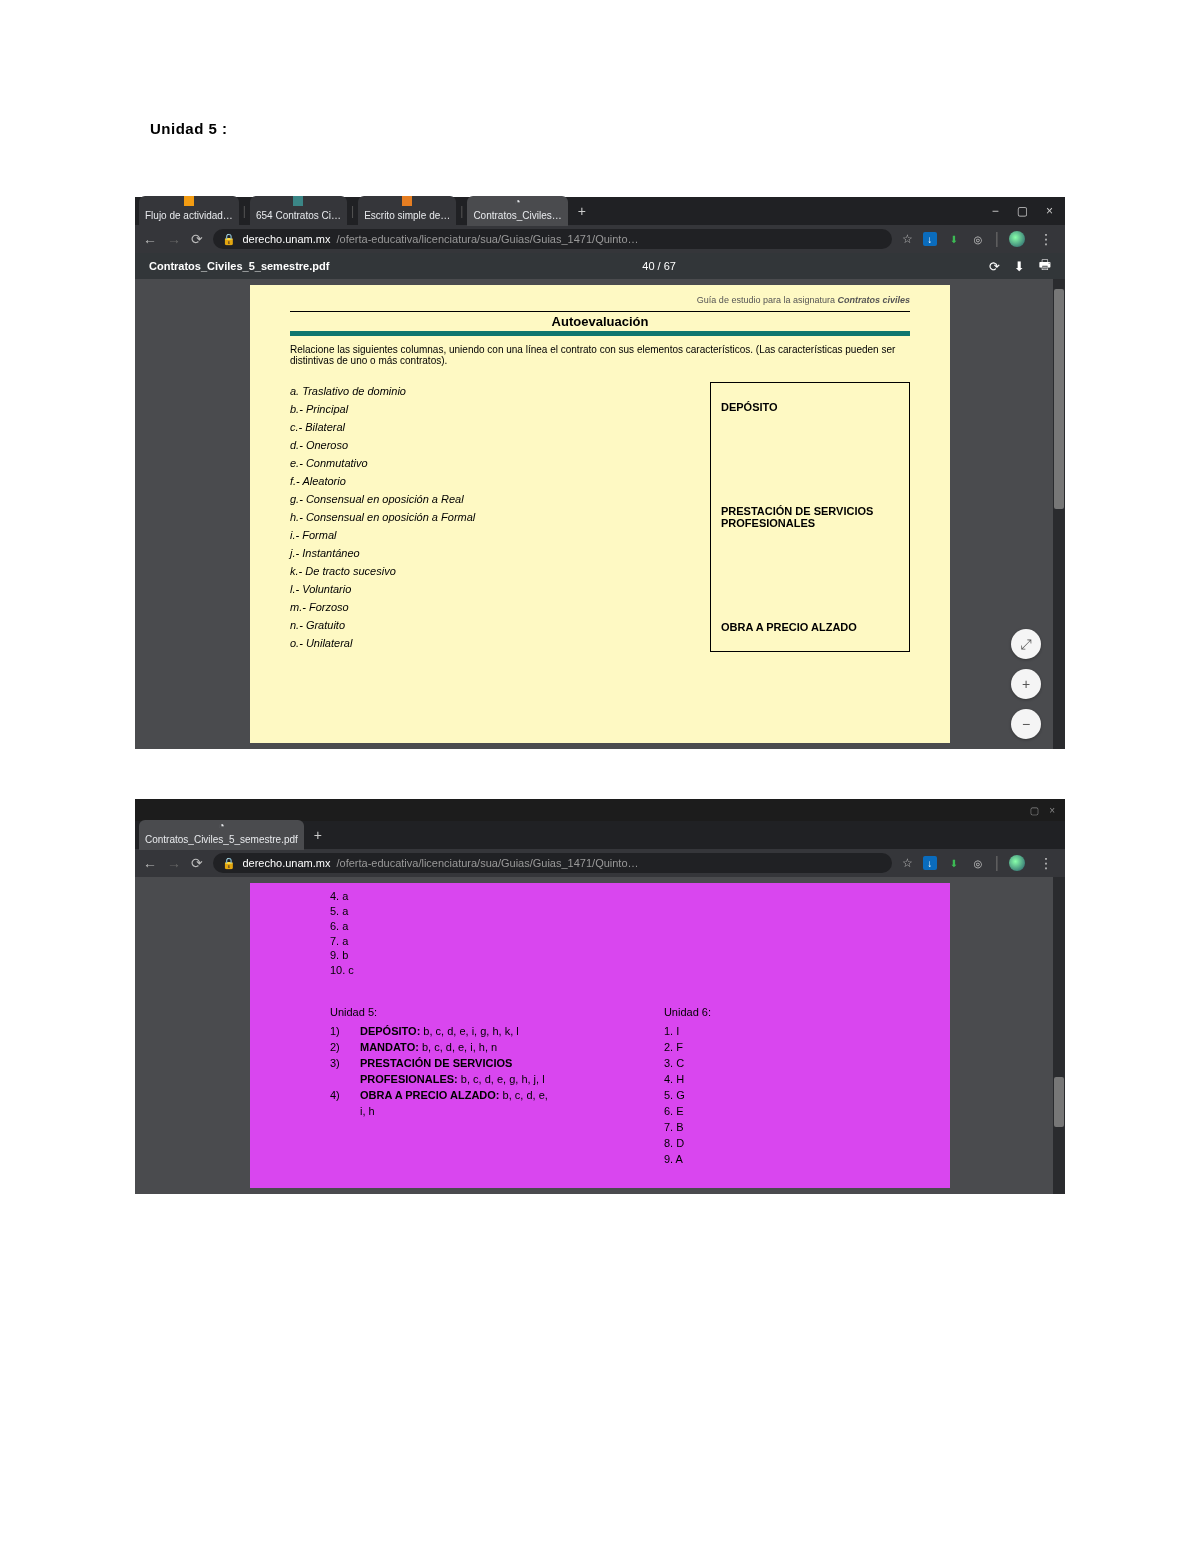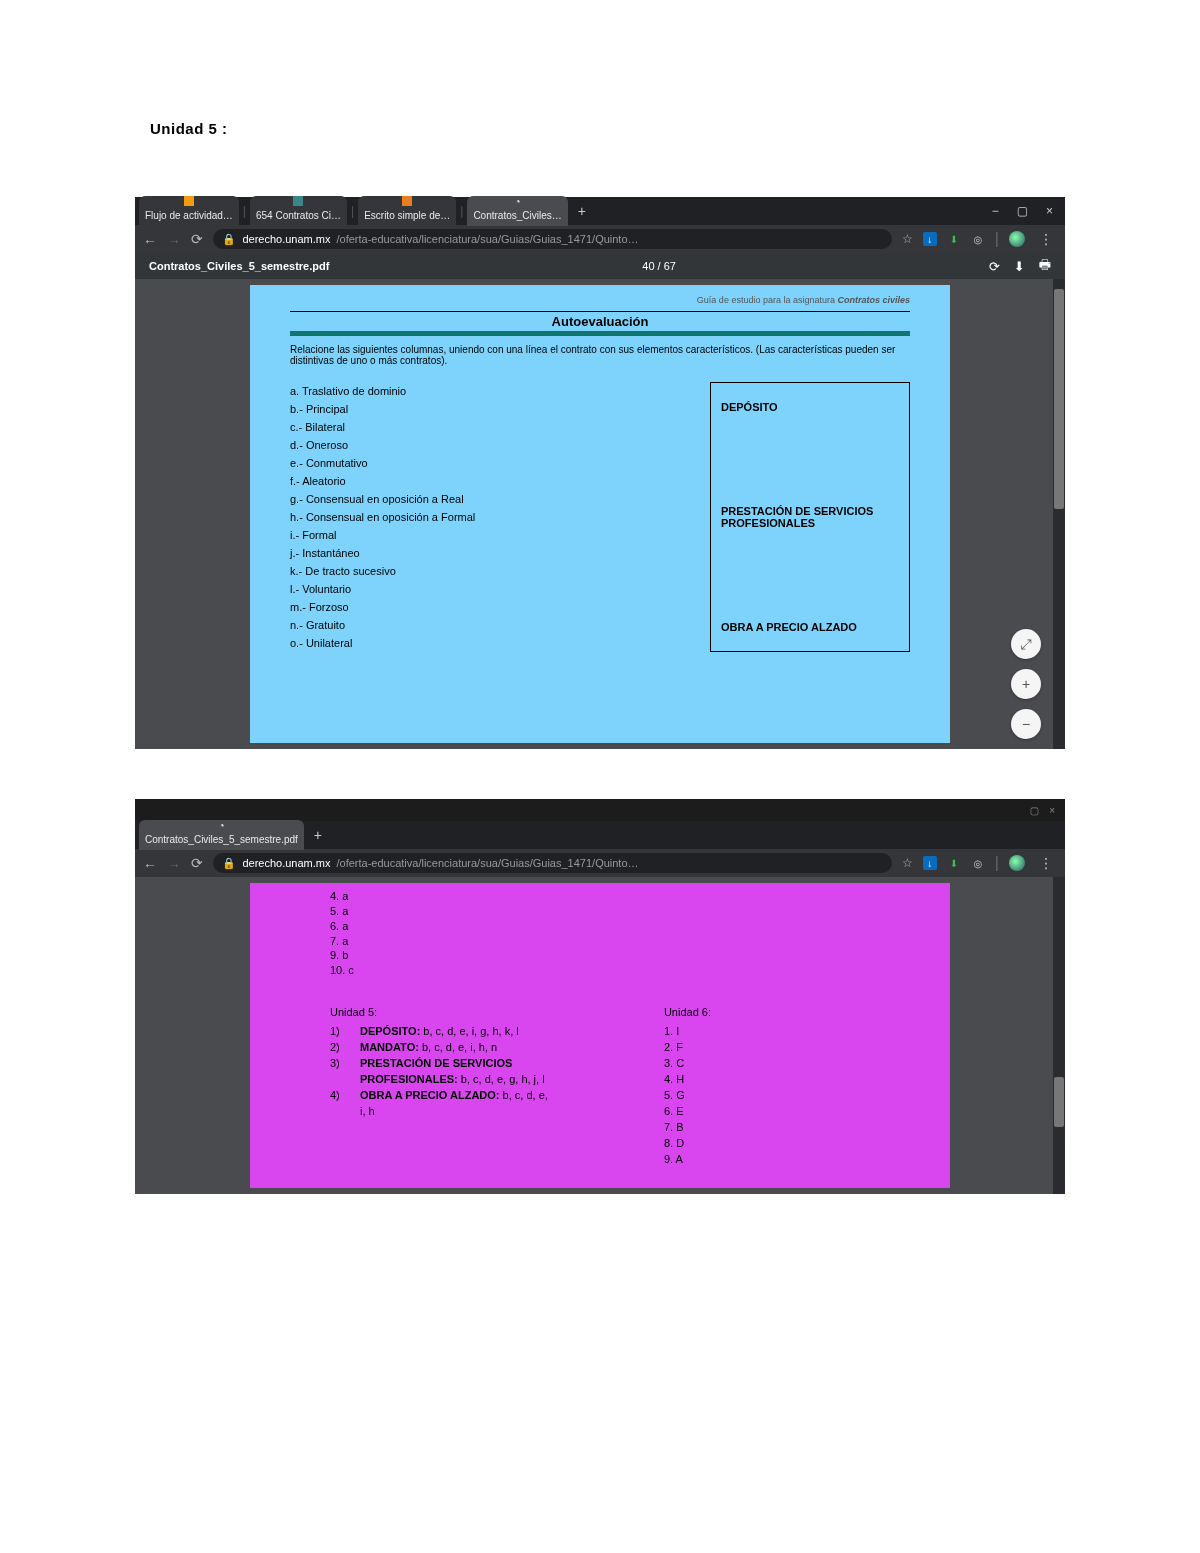--- a/index.html
+++ b/index.html
@@ -113,21 +113,21 @@
   }
   .vscroll .thumb {
     position:absolute;
     left:1px; right:1px;
     background:#777;
     border-radius:2px;
   }
 
   
   .docpage {
-    background:#7dd3fc;
+    background:#fef9c3;
     color:#000;
     width: 700px;
     font-size: 11px;
     font-family: Arial, Helvetica, sans-serif;
     padding: 10px 40px 40px 40px;
   }
   .doc-header {
     text-align:right;
     font-size:9px;
     color:#555;
@@ -139,21 +139,21 @@
     font-weight:bold;
     font-size:13px;
     border-top:1px solid #000;
     border-bottom:5px solid #0f766e;
     padding:2px 0;
     margin-bottom:8px;
   }
   .doc-instr { font-size:10px; margin-bottom:16px; }
   .doc-body { display:flex; gap:20px; }
   .doc-list { flex:1; }
-  .doc-list div { padding:3px 0; font-size:11px; }
+  .doc-list div { padding:3px 0; font-size:11px;font-style:italic; }
   .doc-box {
     width:200px;
     border:1px solid #000;
     padding: 14px 10px;
     font-size:11px;
     font-weight:bold;
     display:flex;
     flex-direction:column;
     justify-content:space-between;
   }

